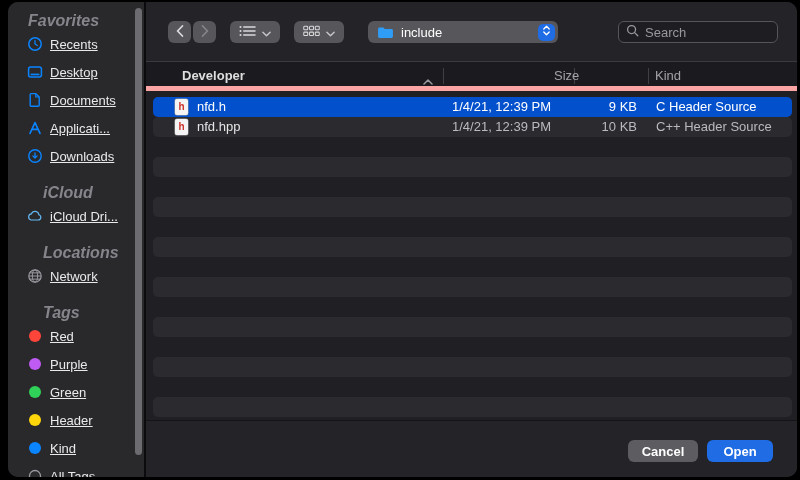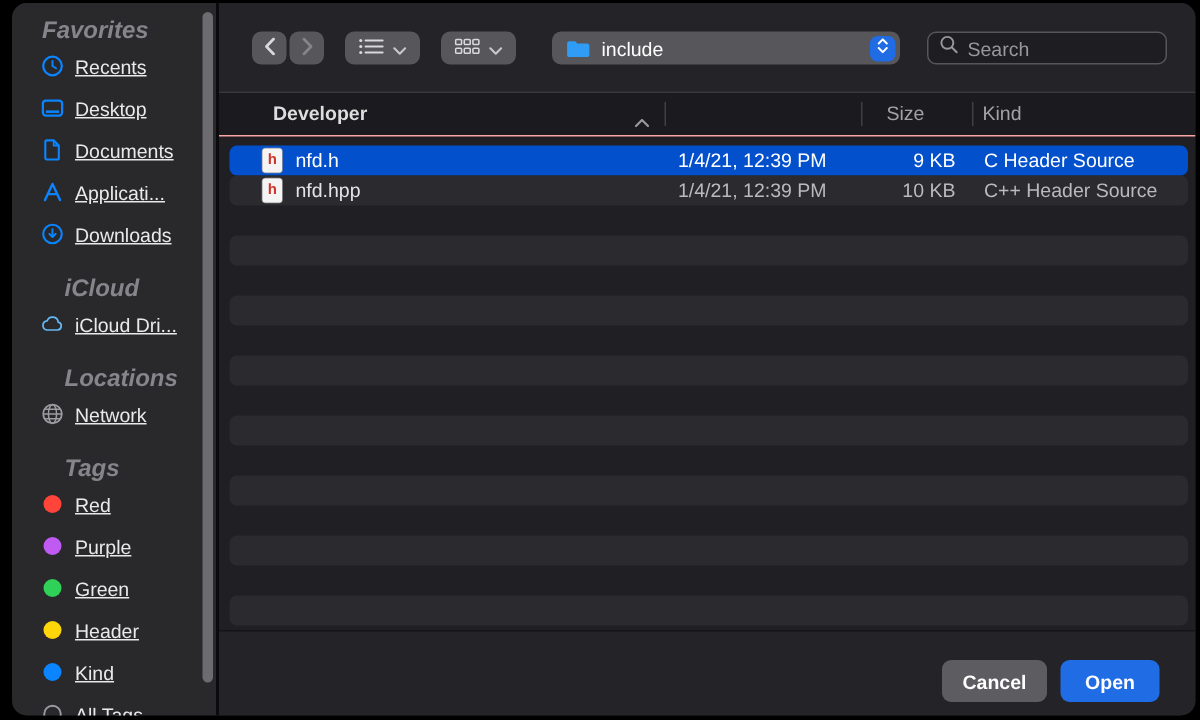--- a/index.html
+++ b/index.html
@@ -45,21 +45,21 @@
   .tb-btn {
     height:22px; background:#56565b; border:none; border-radius:6px;
     display:flex; align-items:center; justify-content:center; color:#d9d9db;
   }
   .nav-group { position:absolute; left:22px; top:19px; display:flex; gap:2px; }
   .nav-btn { width:23px; }
   .nav-btn.disabled { color:#84848a; }
   .view-btn { position:absolute; top:19px; width:50px; gap:6px; }
   .view-btn .chev { color:#c6c6ca; }
   .path-popup {
-    position:absolute; left:222px; top:19px; width:232px; height:22px;
+    position:absolute; left:222px; top:19px; width:190px; height:22px;
     background:#56565b; border-radius:6px;
     display:flex; align-items:center; gap:7px; padding:0 3px 0 9px;
   }
   .folder-glyph { color:var(--folder,#2f9cf5); display:flex; }
   .path-label { font-size:13px; color:#ffffff; flex:1; }
   .stepper {
     width:17px; height:17px; flex:none; background:var(--accent-btn,#1f6ce4);
     border:none; border-radius:5px; display:flex; align-items:center; justify-content:center;
   }
   .search-field {
@@ -68,27 +68,27 @@
     display:flex; align-items:center; gap:6px; padding:0 7px; color:#98989d;
   }
   .search-input {
     flex:1; min-width:0; background:transparent; border:none; outline:none;
     font:13px "Liberation Sans","DejaVu Sans",sans-serif; color:#84cc16;
   }
   .search-input::placeholder { color:#98989d; }
 
   .colheader {
     height:30px; flex:none; background:#1b1b1f; position:relative;
-    border-top:1px solid #3a3a3e; border-bottom:1px solid #fca5a5;
+    border-top:1px solid #3a3a3e; border-bottom:5px solid #fca5a5;
     font-size:13px; color:#a2a2a8;
   }
   .ch-cell { position:absolute; top:0; line-height:28px; white-space:nowrap; cursor:default; }
   .ch-dev  { left:36px; font-weight:700; color:#dededf; }
   .ch-date { left:306px; }
-  .ch-size { left:445px; }
+  .ch-size { left:408px; }
   .ch-kind { left:509px; }
   .sort-icon { position:absolute; left:277px; top:11px; color:#98989d; }
   .ch-div { position:absolute; top:6px; width:1px; height:16px; background:#3f3f44; }
   .ch-div.d1 { left:297px; } .ch-div.d2 { left:428px; } .ch-div.d3 { left:502px; }
 
   .filelist { flex:1; background:#202024; padding-top:6px; overflow:hidden; }
   .row {
     height:20px; margin:0 5px 0 7px; border-radius:5px; position:relative;
     font-size:13px; cursor:default;
   }
@@ -106,21 +106,21 @@
     box-shadow:0 0 0 0.5px #97979c; display:flex; align-items:center; justify-content:center;
   }
   .file-letter { color:#cf342c; font-size:10px; font-weight:700; line-height:1; }
 
   .footer {
     height:57px; flex:none; background:#242428; border-top:1px solid #141416;
     display:flex; justify-content:flex-end; align-items:flex-start;
     gap:9px; padding:19px 24px 0 0;
   }
   .btn {
-    height:28px; border:none; border-radius:6px; color:#fff;
+    height:22px; border:none; border-radius:6px; color:#fff;
     font:600 13px "Liberation Sans","DejaVu Sans",sans-serif;
     display:flex; align-items:center; justify-content:center;
   }
   .btn-cancel { width:70px; background:#5c5c61; }
   .btn-open   { width:66px; background:var(--accent-btn,#1f6ce4); }
 </style>
 </head>
 <body>
 
 <div class="screen">

